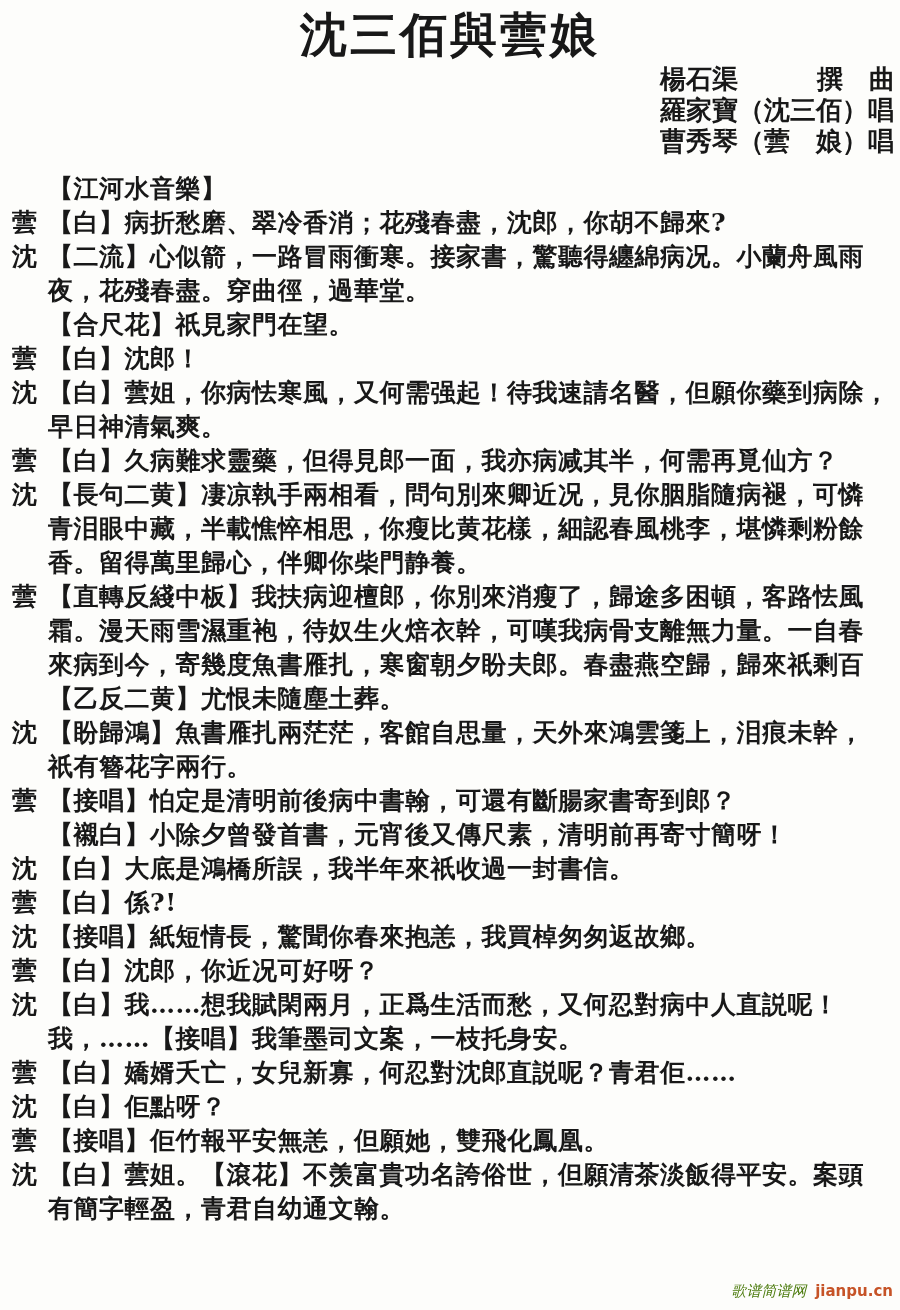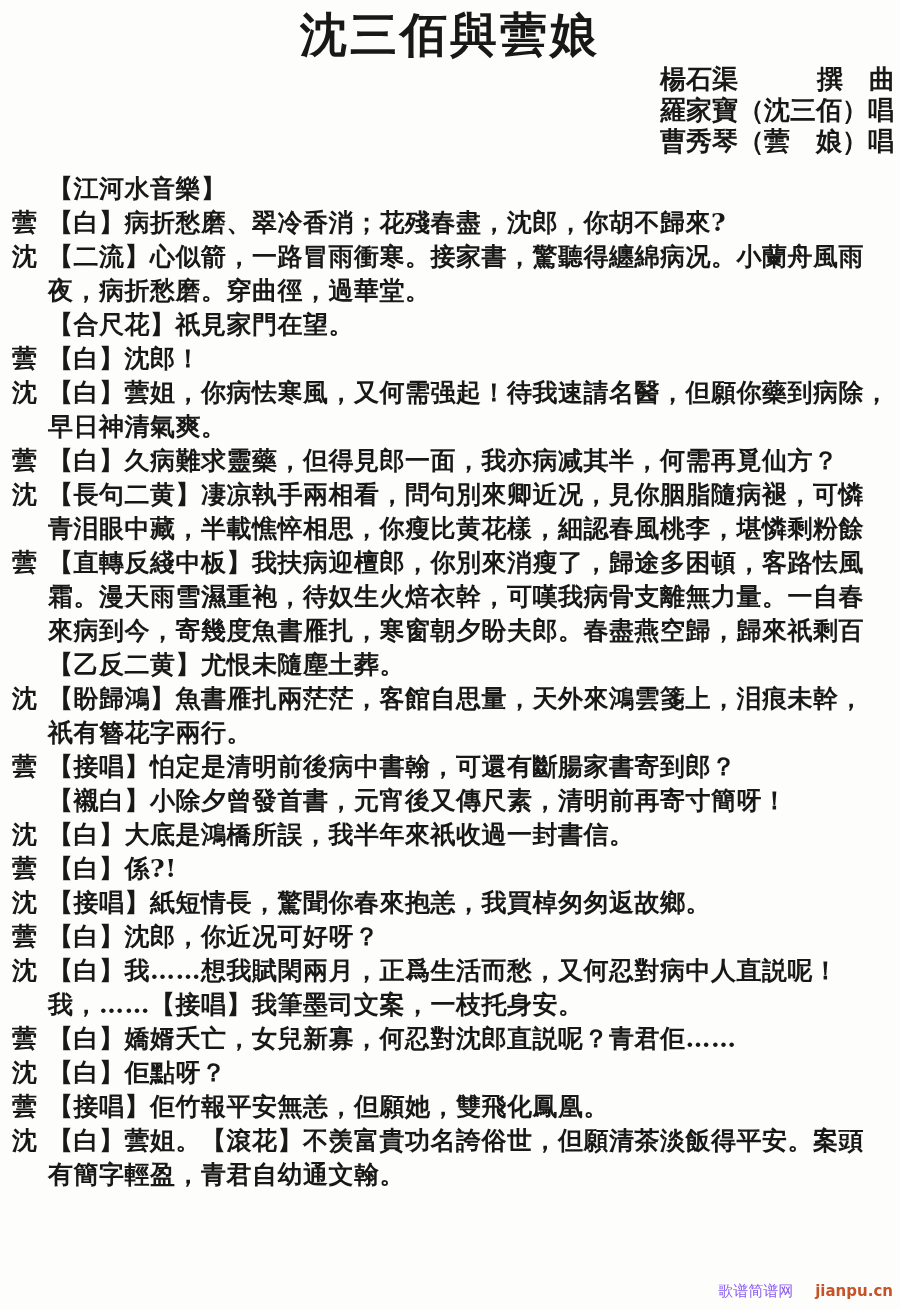--- a/index.html
+++ b/index.html
@@ -54,21 +54,21 @@
     font-weight:700;
   }
   .watermark {
     position:absolute;
     right:7px; bottom:9px;
     font-family:"DejaVu Sans","Liberation Sans",sans-serif;
     font-size:15px;
     white-space:nowrap;
   }
   .watermark .site { font-weight:400; }
-  .watermark .domain { font-weight:700; margin-left:22px; }
+  .watermark .domain { font-weight:700; margin-left:9px; }
 </style>
 </head>
 <body>
 
 <div class="page">
 
   <div class="title">沈三佰與蕓娘</div>
 
   <div class="credits">
       <div class="credit-line">
@@ -80,28 +80,29 @@
       </div>
       <div class="credit-line">
         <span>曹秀琴（蕓　娘）唱</span>
       </div>
     </div>
 
   <div class="lyrics">
       <div class="line"><span class="text">【江河水音樂】</span></div>
       <div class="line"><span class="speaker">蕓</span><span class="text">【白】病折愁磨、翠冷香消；花殘春盡，沈郎，你胡不歸來?</span></div>
       <div class="line"><span class="speaker">沈</span><span class="text">【二流】心似箭，一路冒雨衝寒。接家書，驚聽得纏綿病况。小蘭舟風雨</span></div>
-      <div class="line"><span class="text">夜，病折愁磨。穿曲徑，過華堂。</span></div>
+      <div class="line"><span class="text">夜，花殘春盡。穿曲徑，過華堂。</span></div>
       <div class="line"><span class="text">【合尺花】祇見家門在望。</span></div>
       <div class="line"><span class="speaker">蕓</span><span class="text">【白】沈郎！</span></div>
       <div class="line"><span class="speaker">沈</span><span class="text">【白】蕓姐，你病怯寒風，又何需强起！待我速請名醫，但願你藥到病除，</span></div>
       <div class="line"><span class="text">早日神清氣爽。</span></div>
       <div class="line"><span class="speaker">蕓</span><span class="text">【白】久病難求靈藥，但得見郎一面，我亦病减其半，何需再覓仙方？</span></div>
       <div class="line"><span class="speaker">沈</span><span class="text">【長句二黄】凄凉執手兩相看，問句別來卿近况，見你胭脂隨病褪，可憐</span></div>
       <div class="line"><span class="text">青泪眼中藏，半載憔悴相思，你瘦比黄花樣，細認春風桃李，堪憐剩粉餘</span></div>
+      <div class="line"><span class="text">香。留得萬里歸心，伴卿你柴門静養。</span></div>
       <div class="line"><span class="speaker">蕓</span><span class="text">【直轉反綫中板】我扶病迎檀郎，你別來消瘦了，歸途多困頓，客路怯風</span></div>
       <div class="line"><span class="text">霜。漫天雨雪濕重袍，待奴生火焙衣幹，可嘆我病骨支離無力量。一自春</span></div>
       <div class="line"><span class="text">來病到今，寄幾度魚書雁扎，寒窗朝夕盼夫郎。春盡燕空歸，歸來祇剩百</span></div>
       <div class="line"><span class="text">【乙反二黄】尤恨未隨塵土葬。</span></div>
       <div class="line"><span class="speaker">沈</span><span class="text">【盼歸鴻】魚書雁扎兩茫茫，客館自思量，天外來鴻雲箋上，泪痕未幹，</span></div>
       <div class="line"><span class="text">祇有簪花字兩行。</span></div>
       <div class="line"><span class="speaker">蕓</span><span class="text">【接唱】怕定是清明前後病中書翰，可還有斷腸家書寄到郎？</span></div>
       <div class="line"><span class="text">【襯白】小除夕曾發首書，元宵後又傳尺素，清明前再寄寸簡呀！</span></div>
       <div class="line"><span class="speaker">沈</span><span class="text">【白】大底是鴻橋所誤，我半年來祇收過一封書信。</span></div>
       <div class="line"><span class="speaker">蕓</span><span class="text">【白】係?!</span></div>
@@ -110,16 +111,16 @@
       <div class="line"><span class="speaker">沈</span><span class="text">【白】我……想我賦閑兩月，正爲生活而愁，又何忍對病中人直説呢！</span></div>
       <div class="line"><span class="text">我，……【接唱】我筆墨司文案，一枝托身安。</span></div>
       <div class="line"><span class="speaker">蕓</span><span class="text">【白】嬌婿夭亡，女兒新寡，何忍對沈郎直説呢？青君佢……</span></div>
       <div class="line"><span class="speaker">沈</span><span class="text">【白】佢點呀？</span></div>
       <div class="line"><span class="speaker">蕓</span><span class="text">【接唱】佢竹報平安無恙，但願她，雙飛化鳳凰。</span></div>
       <div class="line"><span class="speaker">沈</span><span class="text">【白】蕓姐。【滾花】不羡富貴功名誇俗世，但願清茶淡飯得平安。案頭</span></div>
       <div class="line"><span class="text">有簡字輕盈，青君自幼通文翰。</span></div>
     </div>
 
   <div class="watermark">
-    <span class="site" style="color: #8b5cf6;">歌谱简谱网</span><span class="domain" style="color: rgb(198, 83, 39);">jianpu.cn</span>
+    <span class="site" style="color: #4d7c0f; font-style: italic;">歌谱简谱网</span><span class="domain" style="color: rgb(198, 83, 39);">jianpu.cn</span>
   </div>
 
 </div>
 
 </body></html>

